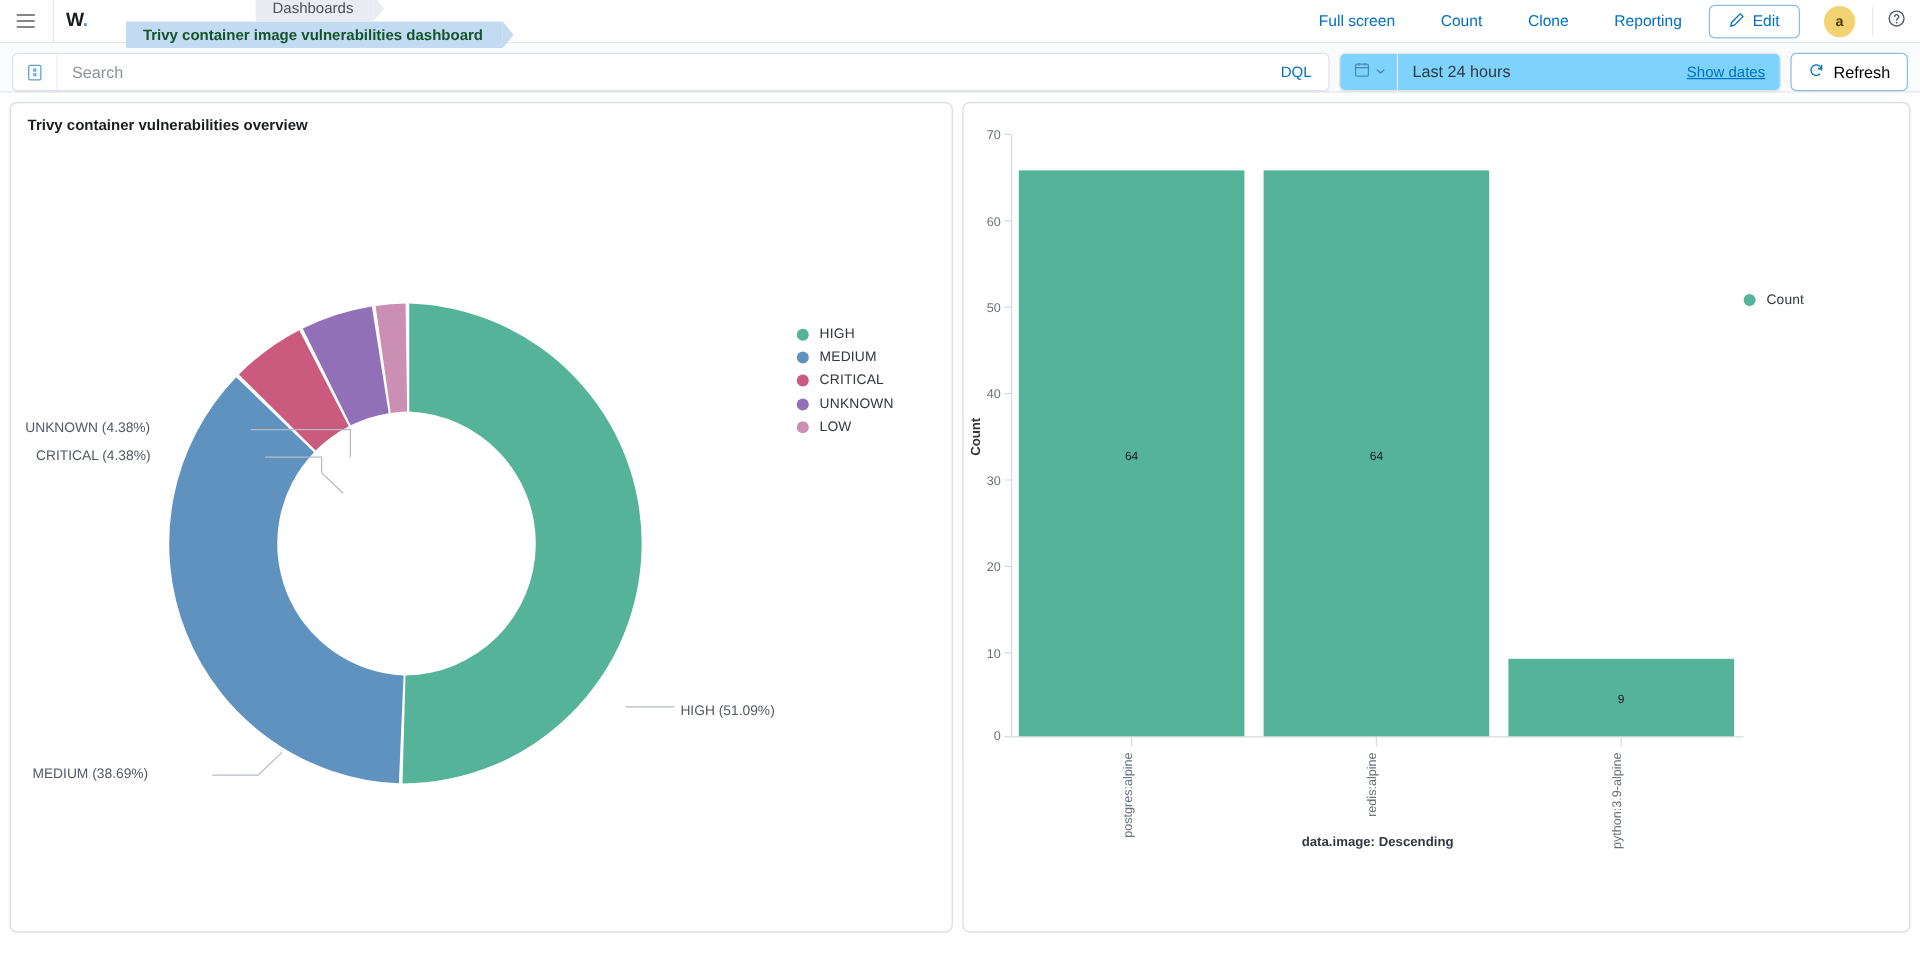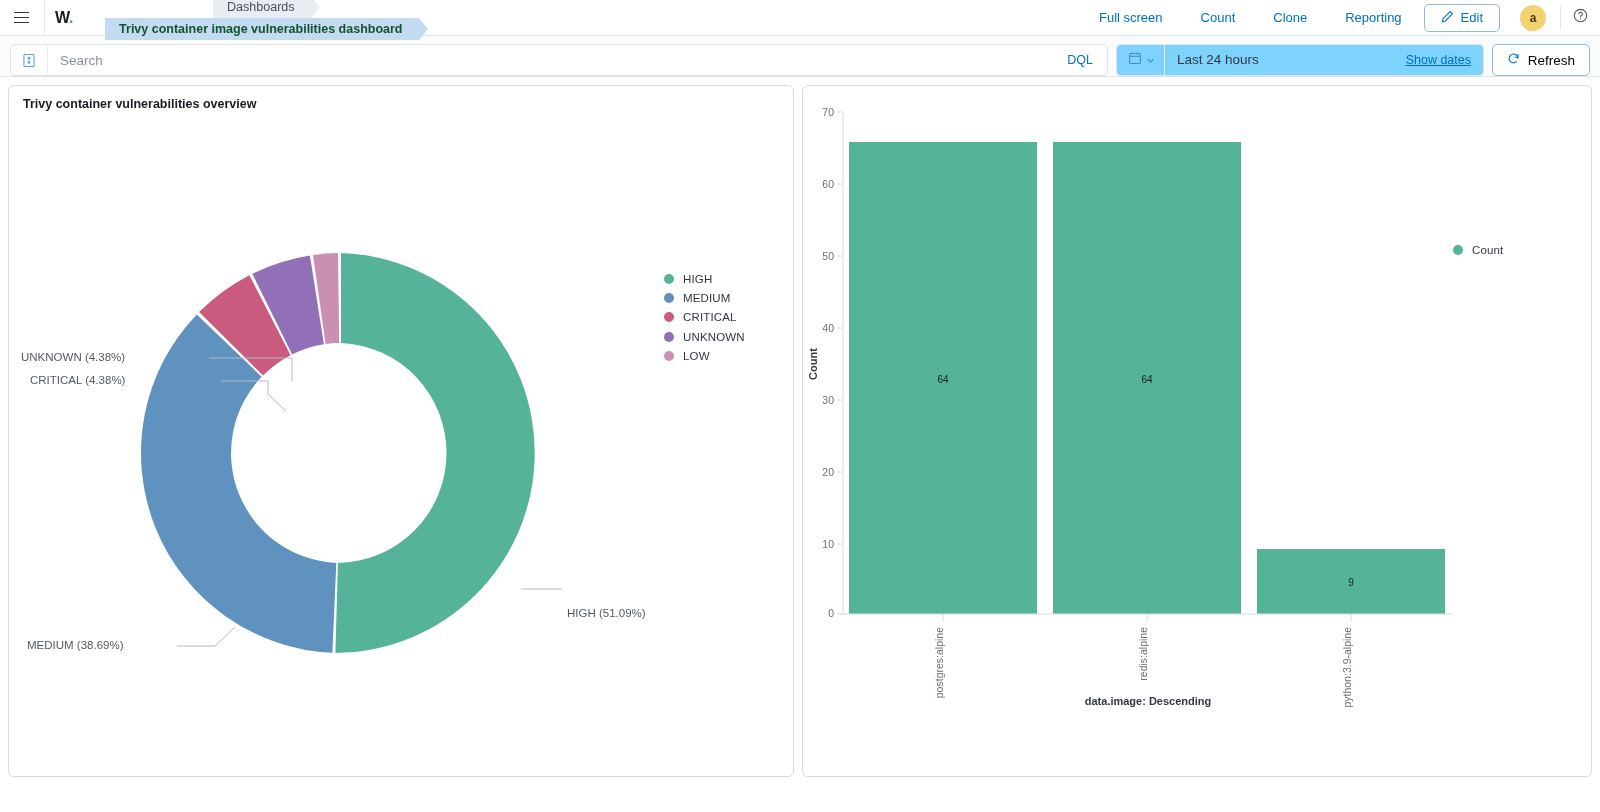--- a/index.html
+++ b/index.html
@@ -233,21 +233,21 @@
             <path d="M200 243 L283 243 L283 266"></path>
             <path d="M212 266 L259 266 L259 279 L277 296"></path>
             <path d="M168 531 L206 531 L226 512"></path>
             <path d="M512 474 L553 474"></path>
           </g>
         </svg>
 
         <div class="slice-label" style="left:12px; top:236px;">UNKNOWN (4.38%)</div>
         <div class="slice-label" style="left:21px; top:259px;">CRITICAL (4.38%)</div>
         <div class="slice-label" style="left:18px; top:524px;">MEDIUM (38.69%)</div>
-        <div class="slice-label" style="left:558px; top:492px;">HIGH (51.09%)</div>
+        <div class="slice-label" style="left:558px; top:472px;">HIGH (51.09%)</div>
 
         <div class="legend">
           <div class="legend-item">
             <span class="legend-dot" style="background:#54b399"></span>
             <span class="legend-label">HIGH</span>
           </div>
           <div class="legend-item">
             <span class="legend-dot" style="background:#6092c0"></span>
             <span class="legend-label">MEDIUM</span>
           </div>

